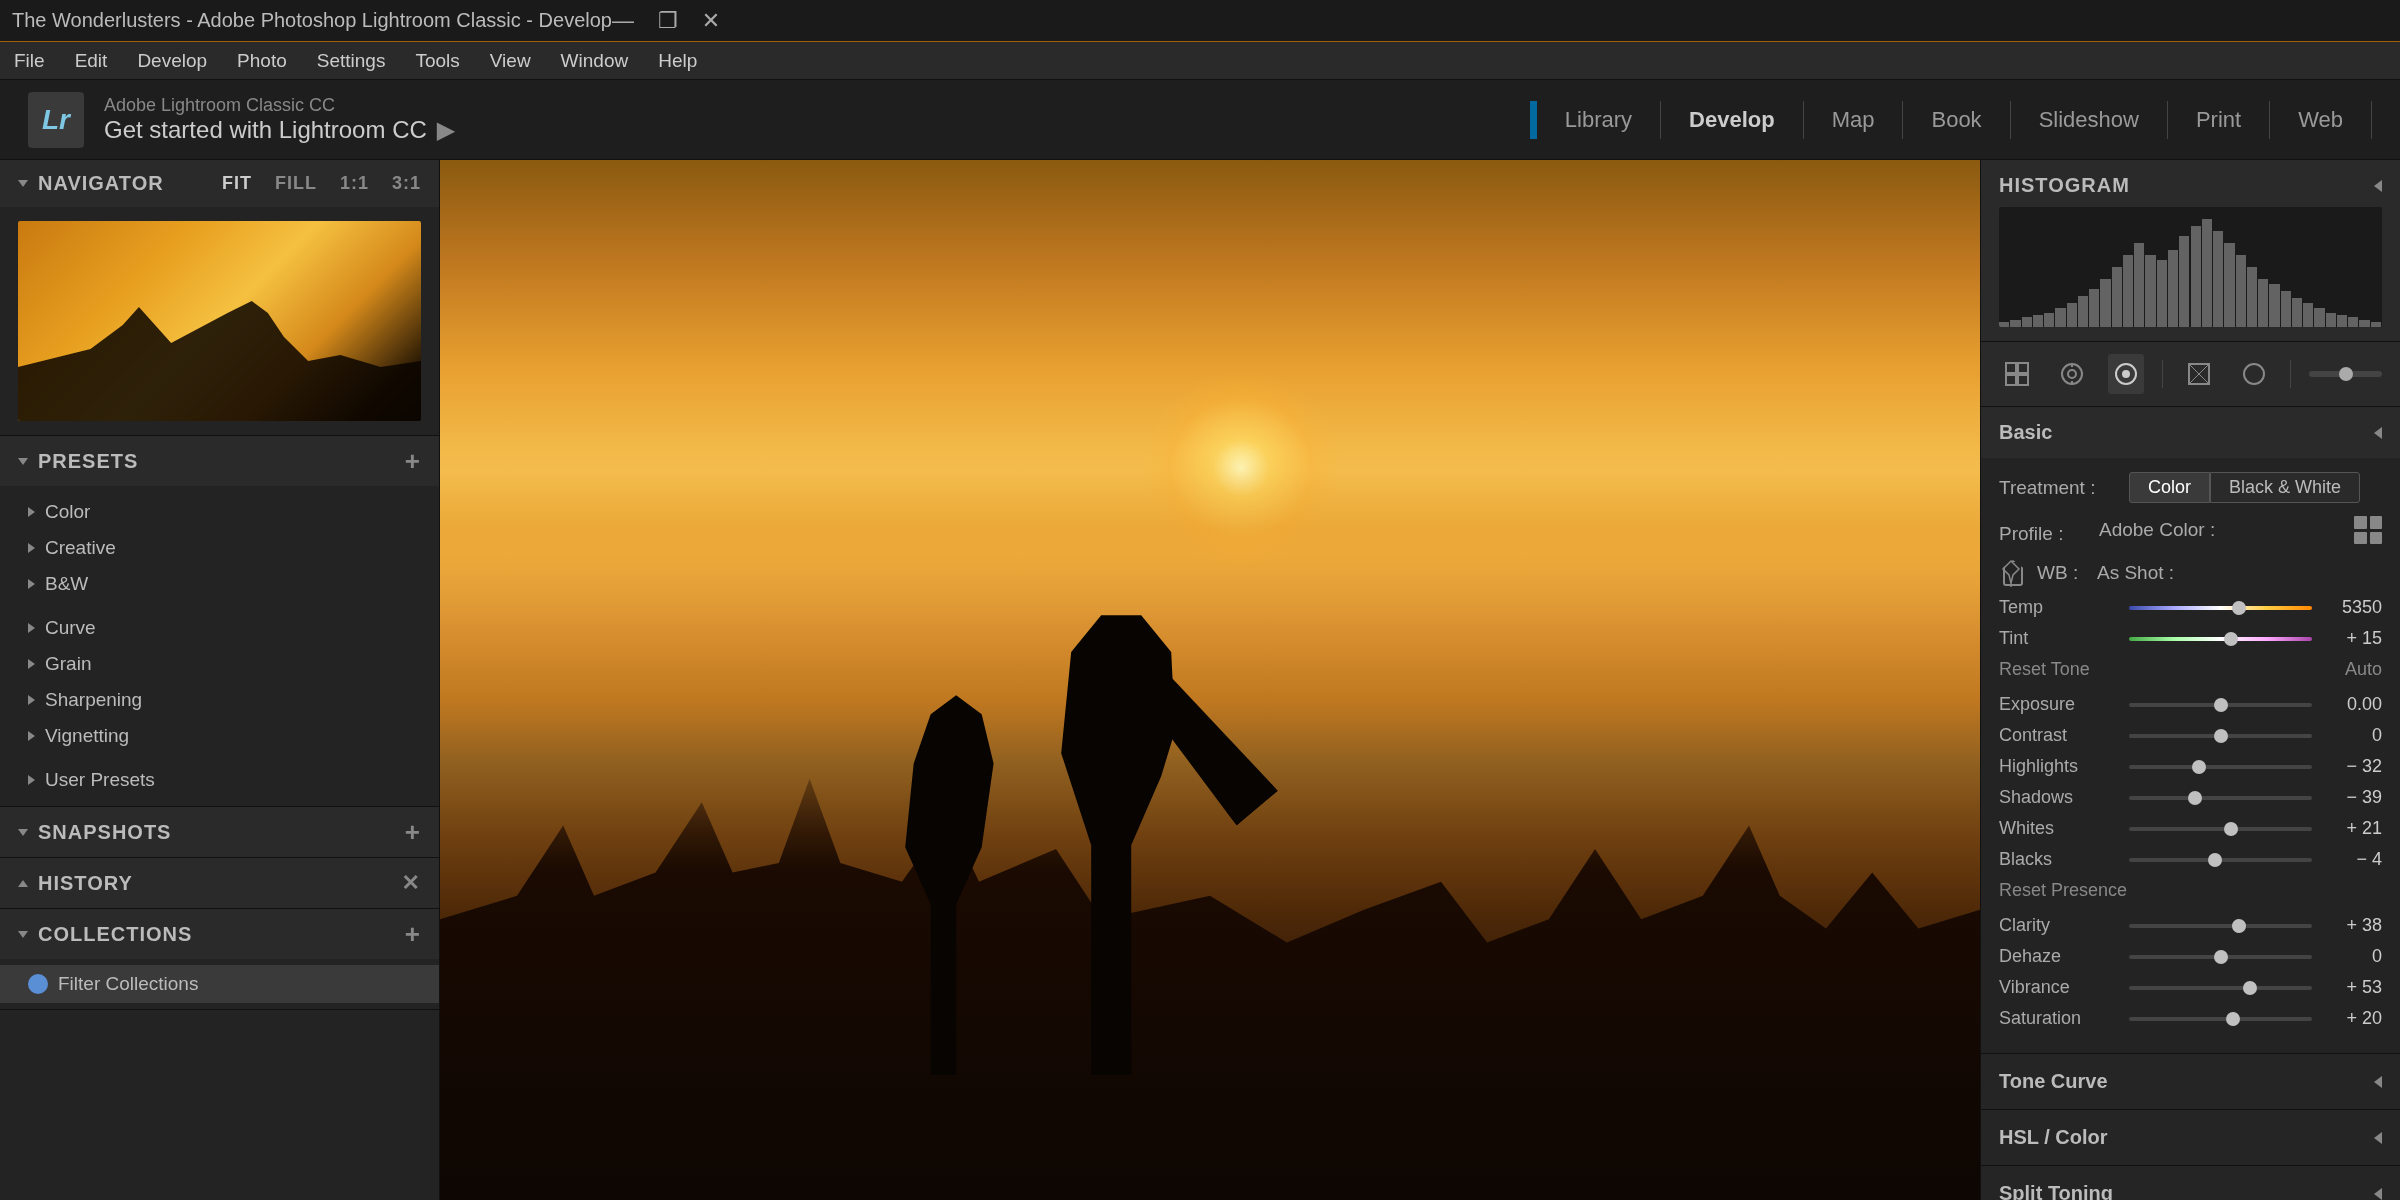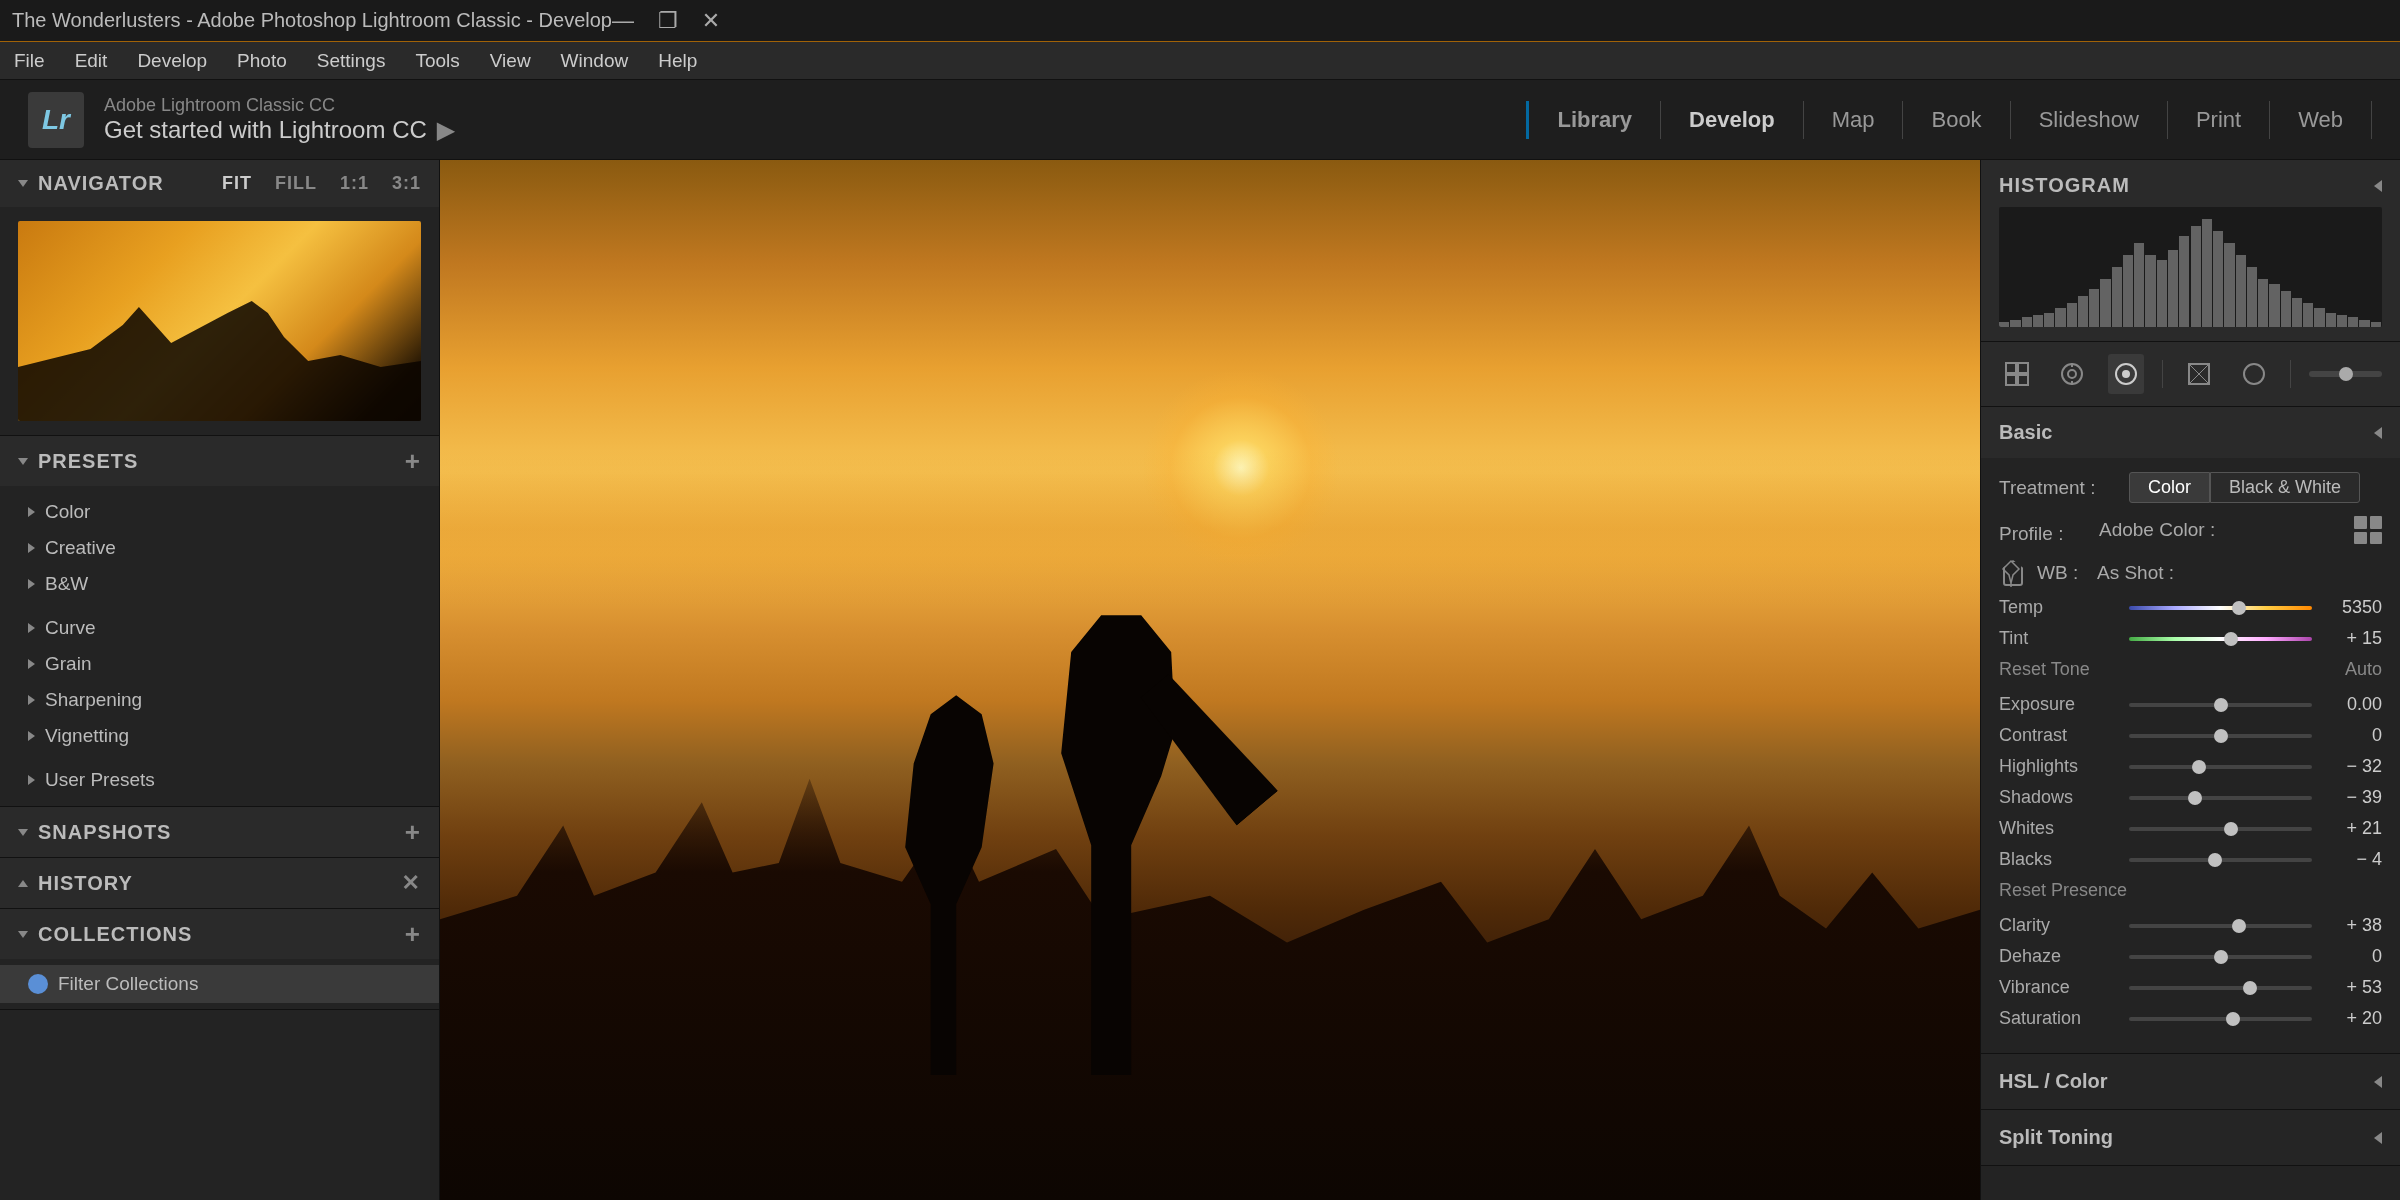--- a/index.html
+++ b/index.html
@@ -81,21 +81,21 @@
       align-items: center;
       gap: 0;
     }
     .module-nav .module-item {
       padding: 6px 28px;
       font-size: 22px;
       color: #999;
       cursor: pointer;
       border-right: 1px solid #444;
     }
-    .module-nav .module-item:first-child { border-left: 3px solid #0369a1; font-weight: bold; }
+    .module-nav .module-item:first-child { border-left: 7px solid #0369a1; }
     .module-nav .module-item.active { color: #ccc; font-weight: 600; }
 
     
     #main {
       display: flex;
       height: calc(1200px - 42px - 38px - 80px);
     }
 
     
     #left-panel {
@@ -907,20 +907,24 @@
           <div class="slider-track">
             <div class="slider-knob" style="left:57%;"></div>
           </div>
           <span class="slider-val">+ 20</span>
         </div>
 
       </div>
     </div>
 
     <div class="collapsed-section">
+      <span class="label">Tone Curve</span>
+      <div class="tri-left"></div>
+    </div>
+    <div class="collapsed-section">
       <span class="label">HSL / Color</span>
       <div class="tri-left"></div>
     </div>
     <div class="collapsed-section">
       <span class="label">Split Toning</span>
       <div class="tri-left"></div>
     </div>
 
   </div>
 

